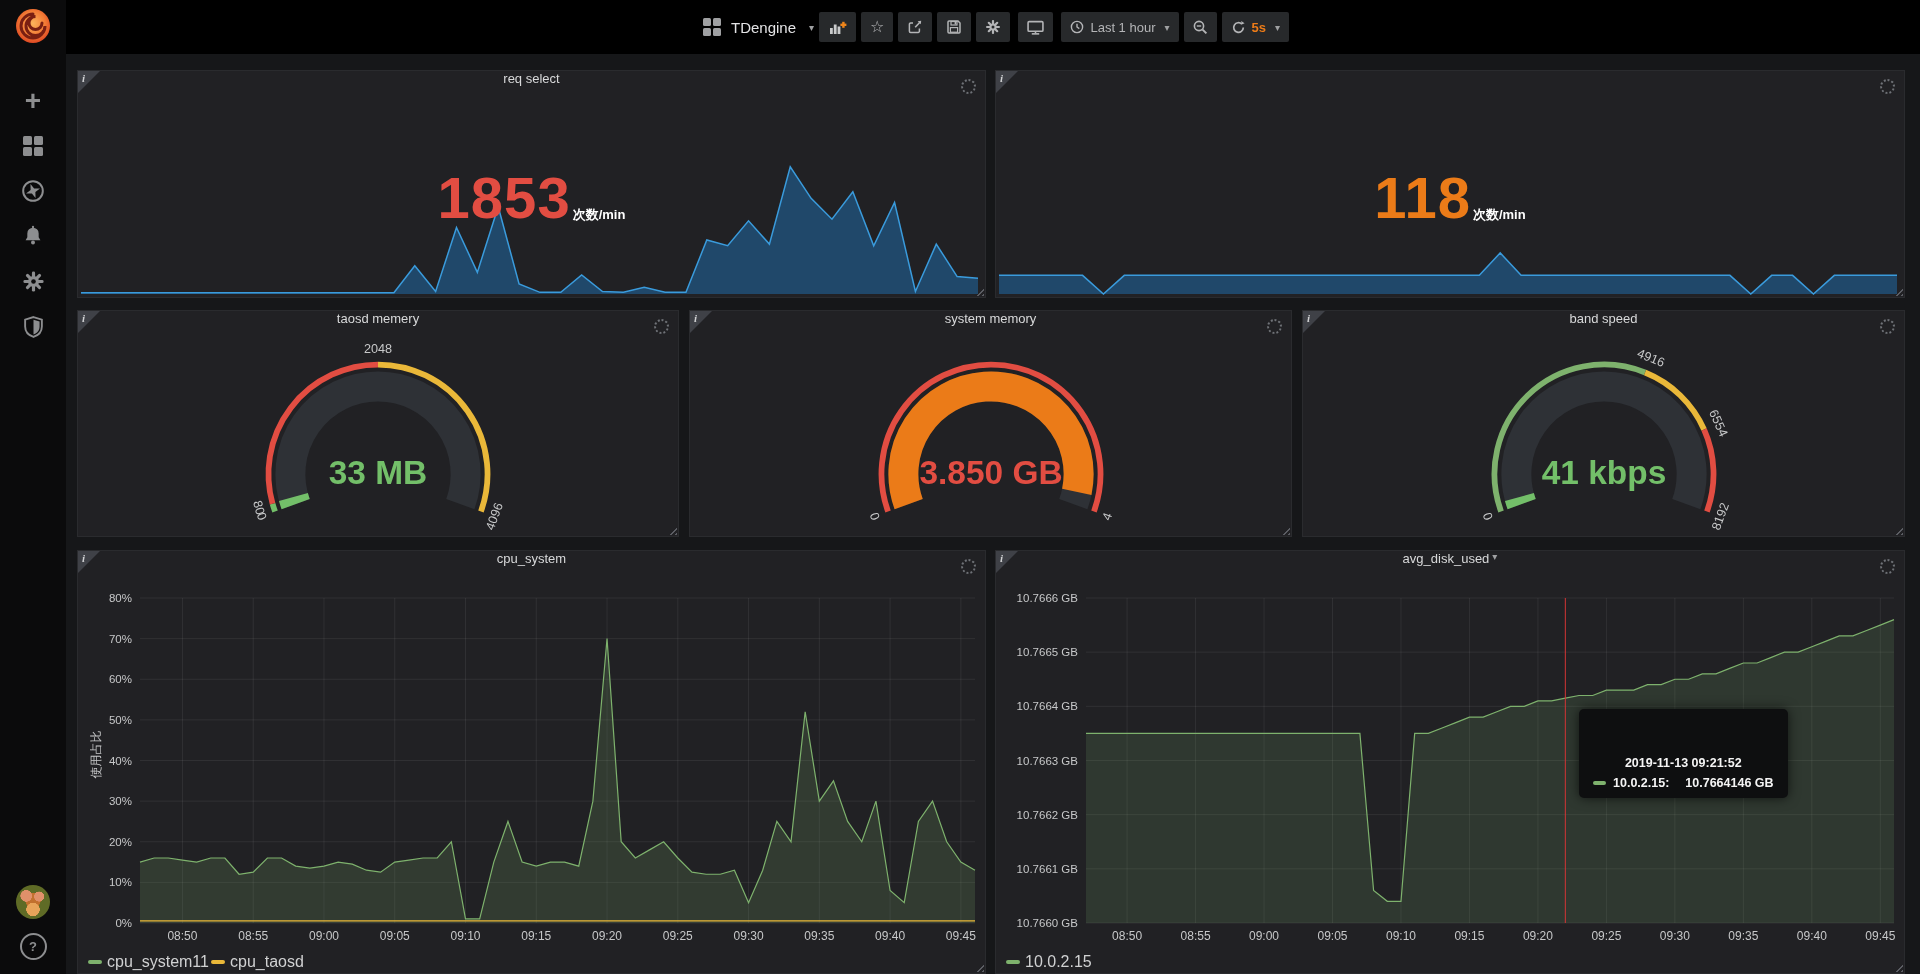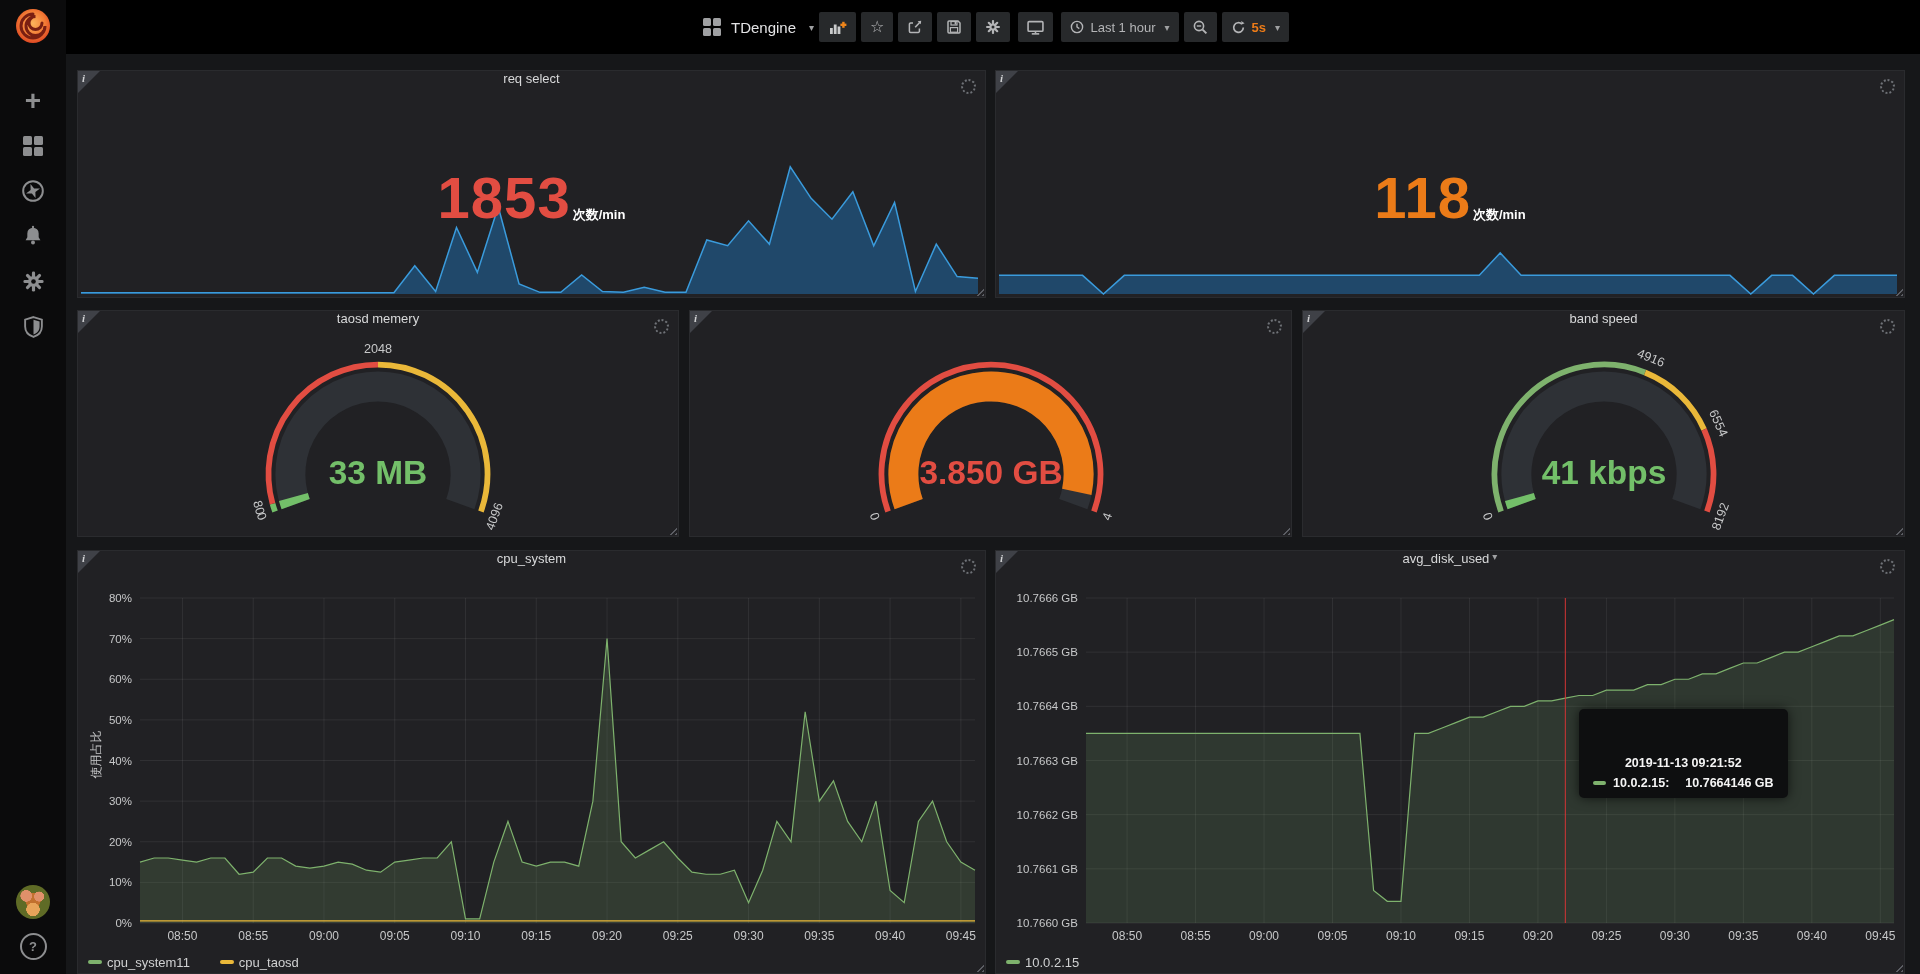--- a/index.html
+++ b/index.html
@@ -60,22 +60,22 @@
   .bigunit{font-size:13px;font-weight:700;color:#ffffff;margin-left:2px;transform:translateY(17px);}
   .spark{position:absolute;left:2px;right:6px;bottom:2px;height:160px;z-index:1;}
   
   .gauge-wrap{position:absolute;left:0;right:0;top:27px;bottom:0;display:flex;
               justify-content:center;align-items:flex-start;}
   .gauge-box{width:300px;height:196px;}
   
   .chart-wrap{position:absolute;left:0;right:0;top:27px;bottom:22px;}
   .ylabel{position:absolute;left:-17px;top:45%;width:70px;text-align:center;transform:rotate(-90deg);
           font-size:12px;color:#c7c8c9;z-index:2;}
-  .legend{position:absolute;left:10px;bottom:2px;height:18px;display:flex;gap:30px;align-items:center;
-          font-size:13px;color:#d0d1d2;z-index:2;}
+  .legend{position:absolute;left:10px;bottom:2px;height:18px;display:flex;gap:2px;align-items:center;
+          font-size:16px;color:#d0d1d2;z-index:2;}
   .legend .item{display:flex;align-items:center;cursor:pointer;}
   .dash{width:14px;height:4px;border-radius:2px;display:inline-block;margin-right:5px;}
   
   .tooltip{position:absolute;left:583px;top:158px;background:#0e0f10;border-radius:5px;
            padding:7px 14px 8px;z-index:6;font-size:12.5px;color:#f5f5f5;white-space:nowrap;
            box-shadow:0 0 12px rgba(0,0,0,0.65);}
   .tt-time{font-weight:700;text-align:center;margin-bottom:6px;margin-top:40px;}
   .tt-row{display:flex;align-items:center;font-weight:700;}
   .tt-dash{width:13px;height:4px;border-radius:2px;margin-right:7px;}
   .tt-val{margin-left:16px;}
@@ -294,20 +294,23 @@
             <text x="130" y="127" text-anchor="middle" fill="#73bf69" font-size="29" font-weight="bold">33 MB</text>
           </svg>
         </div>
     </div>
     <div class="resize"></div>
   </section>
 
   <section class="panel" style="left:689px;top:310px;width:603px;height:227px;">
     <div class="corner">
         <i>i</i>
+      </div>
+    <div class="panel-header">
+        <span>system memory</span>
       </div>
     <div class="spinner"></div>
     <div class="gauge-wrap">
       <div class="gauge-box">
           <svg viewBox="0 0 260 170" width="300" height="196">
             <path d="M58.583360820270954,143.9935308927508 A76,76 0 1 1 201.41663917972903,143.9935308927508" stroke="#2e3136" stroke-width="26" fill="none"></path>
             <path d="M58.583360820270954,143.9935308927508 A76,76 0 1 1 204.40745590882835,133.47677308665348" stroke="#eb7b18" stroke-width="26" fill="none"></path>
             <path d="M40.729201025338696,150.49191361593853 A95,95 0 1 1 219.27079897466132,150.49191361593853" stroke="#e24d42" stroke-width="5" fill="none"></path>
             <text x="28.513196955121884" y="157.93817547917223" text-anchor="middle" fill="#c7c8c9" font-size="11" transform="rotate(70 28.513196955121884 154.93817547917223)">0</text>
             <text x="231.48680304487812" y="157.93817547917223" text-anchor="middle" fill="#c7c8c9" font-size="11" transform="rotate(-70 231.48680304487812 154.93817547917223)">4</text>

